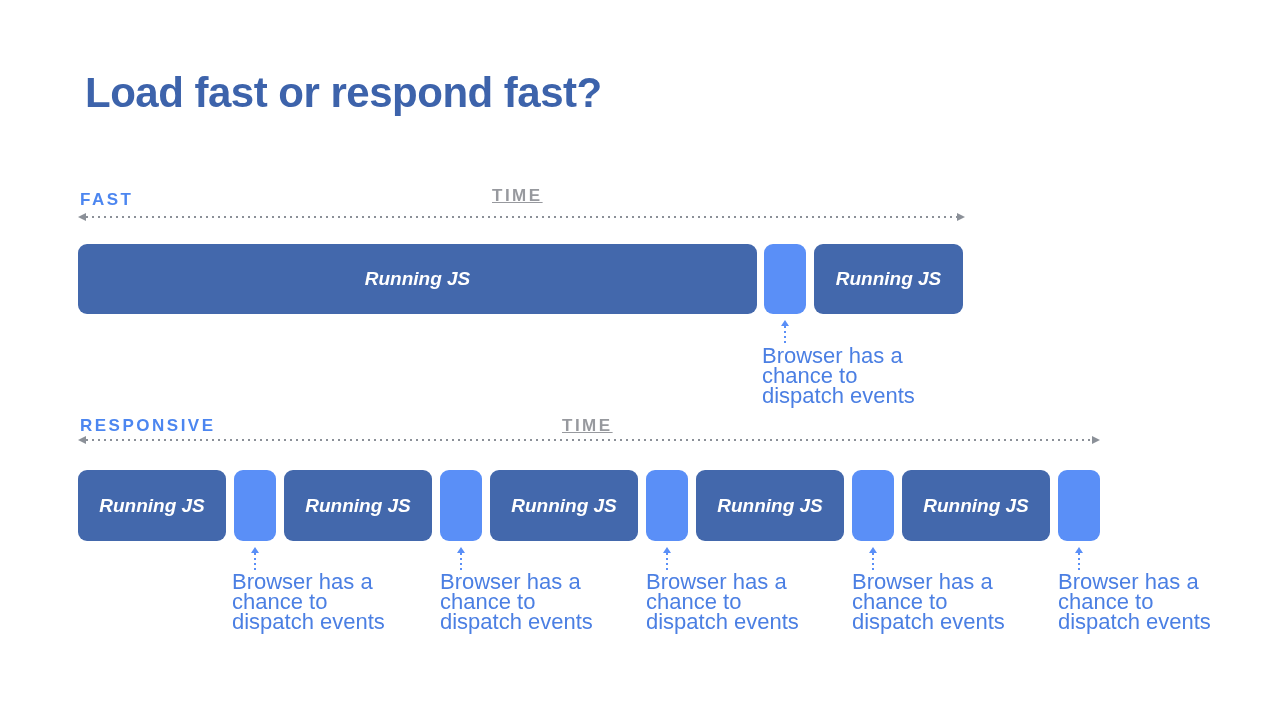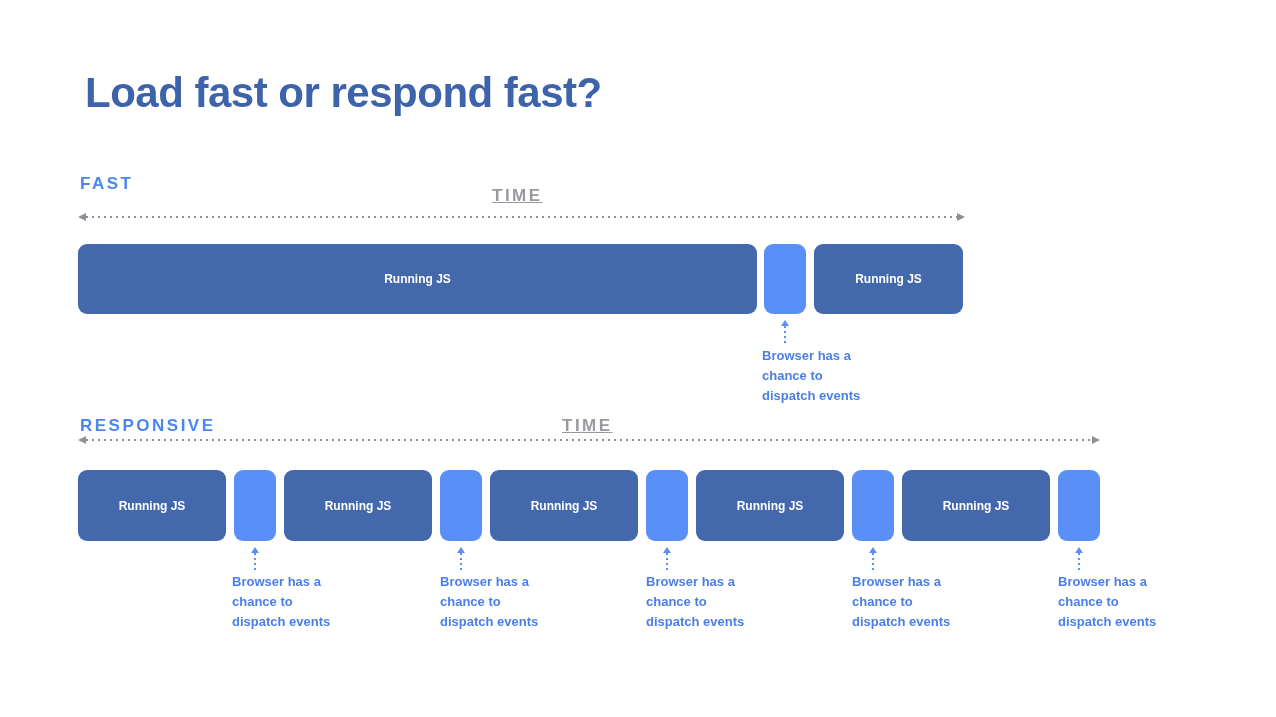--- a/index.html
+++ b/index.html
@@ -56,21 +56,21 @@
       transparent 2px, transparent 6px);
   }
 
   .bar{
     position:absolute;border-radius:9px;
     display:flex;align-items:center;justify-content:center;
   }
   .bar.dark{background:var(--bar-dark-blue);}
   .bar.light{background:var(--bar-light-blue);}
   .bar .bar-label{
-    color:var(--bar-text);font-size:12px;font-weight:700;white-space:nowrap;
+    color:var(--bar-text);font-size:19px;font-weight:700;white-space:nowrap;font-style:italic;
   }
 
   .up-arrow{
     position:absolute;width:10px;
     display:flex;flex-direction:column;align-items:center;
   }
   .up-arrow .head{
     width:0;height:0;
     border-left:4px solid transparent;border-right:4px solid transparent;
     border-bottom:6px solid var(--bar-light-blue);
@@ -78,32 +78,32 @@
   .up-arrow .stem{
     width:2px;height:18px;
     background-image:repeating-linear-gradient(to bottom,
       var(--bar-light-blue) 0px, var(--bar-light-blue) 2px,
       transparent 2px, transparent 5px);
   }
 
   .annotation{
     position:absolute;
     color:var(--annotation-blue);
-    font-size:13px;font-weight:700;line-height:20px;
+    font-size:22px;font-weight:400;line-height:20px;
   }
   .annotation .line{display:block;white-space:nowrap;}
 </style>
 </head>
 <body>
 
 <div class="slide">
 
   <h1 class="title">Load fast or respond fast?</h1>
 
-  <div class="section-label" style="left:80px;top:174px;">FAST</div>
+  <div class="section-label" style="left:80px;top:190px;">FAST</div>
   <div class="time-label" style="left:492px;top:186px;">TIME</div>
 
   <div class="timeline" style="left:78px;top:211px;width:887px;">
     <span class="tl-head left"></span>
     <span class="tl-dots"></span>
     <span class="tl-head right"></span>
   </div>
 
   <div class="bar dark" style="left:78px;top:244px;width:679px;height:70px;">
     <span class="bar-label">Running JS</span>

